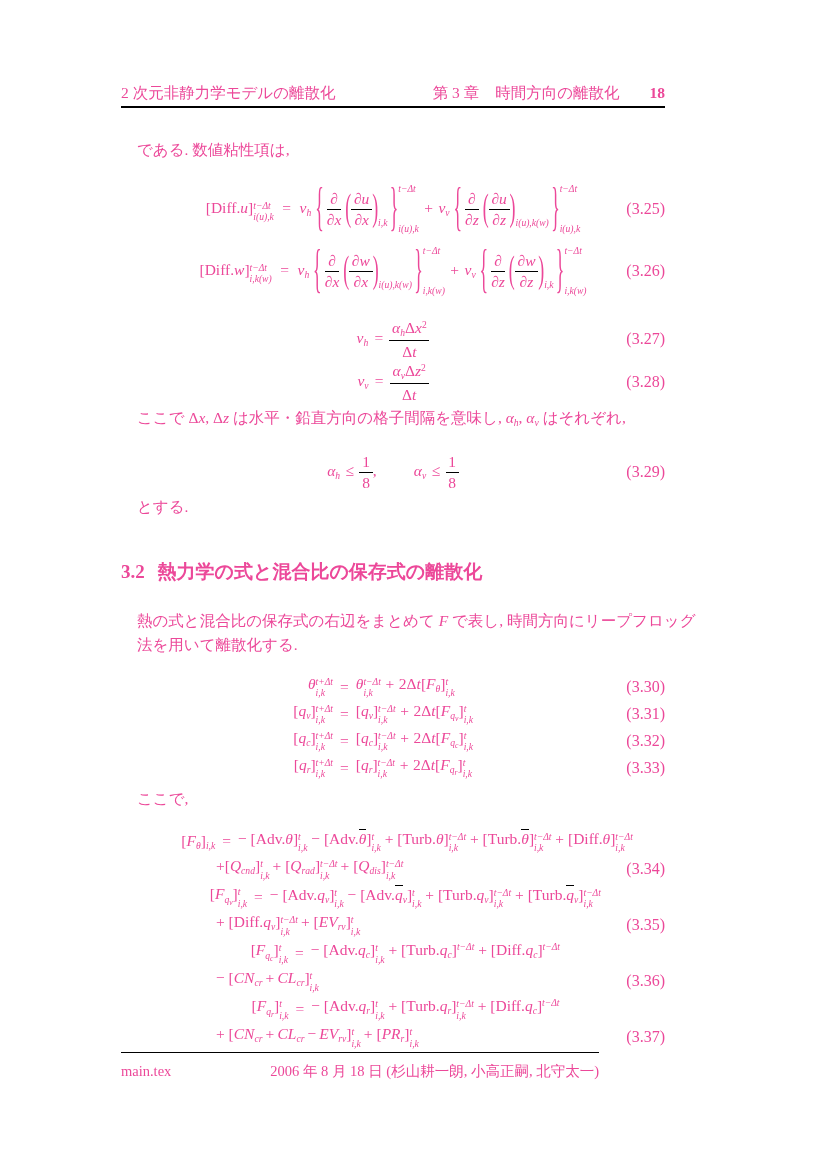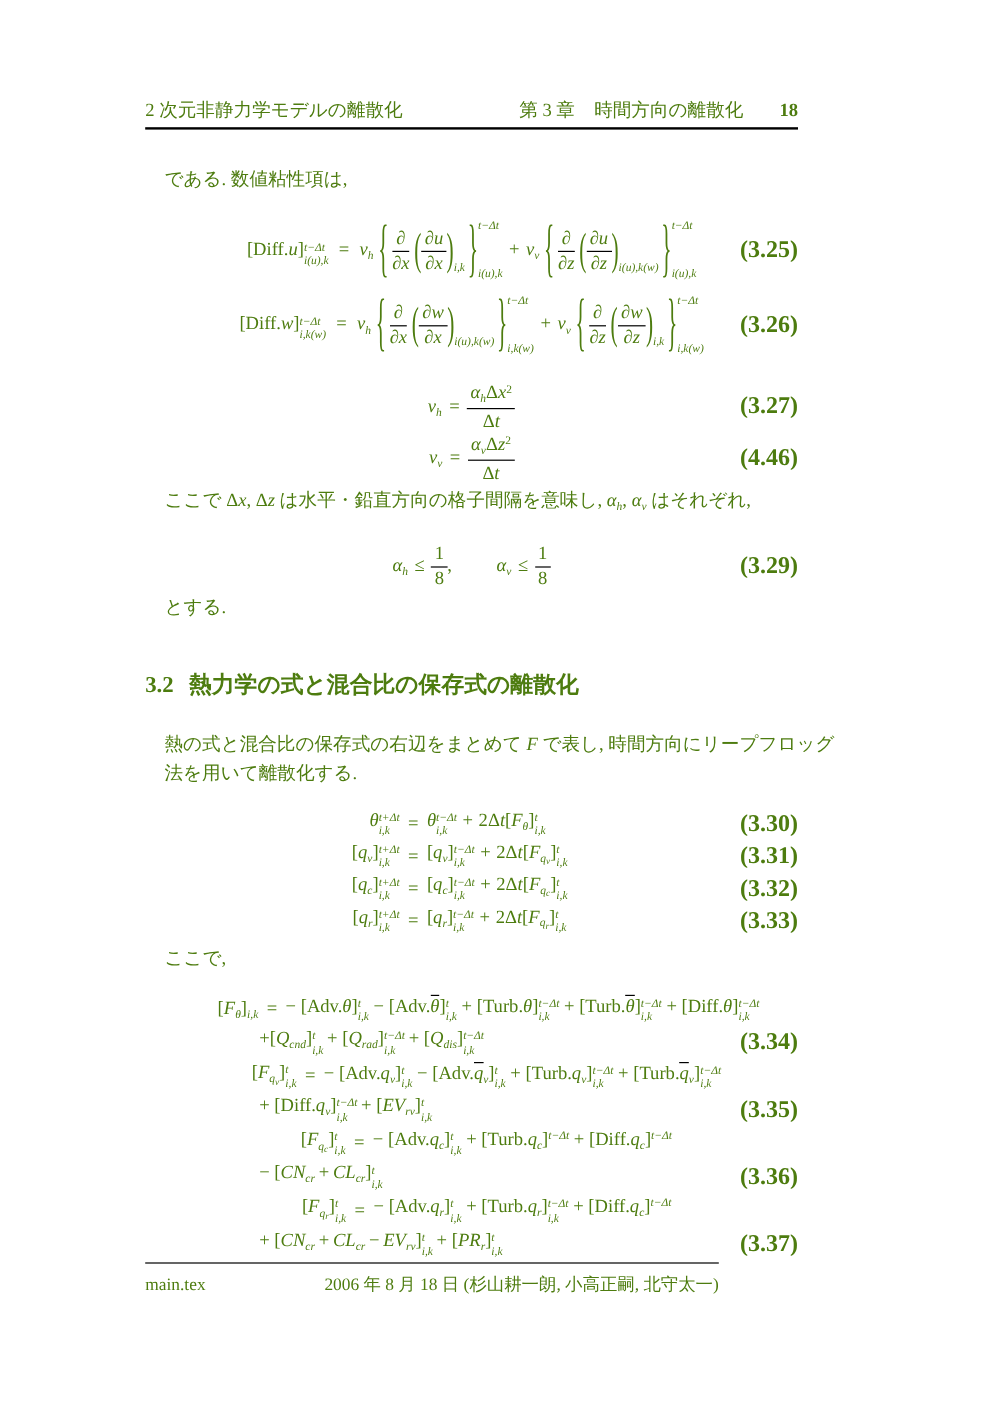--- a/index.html
+++ b/index.html
@@ -1,18 +1,18 @@
 <!DOCTYPE html>
 <html><head>
 <meta charset="utf-8">
 <style>
   html,body{margin:0;padding:0;background:#ffffff;}
   .page{
     width:720px;height:1169px;position:relative;box-sizing:border-box;
-    background:#ffffff;color:#4d7c0f;
+    background:#ffffff;color:#ec4899;
     font-family:"Liberation Serif","DejaVu Serif",serif;
     font-size:15.5px;overflow:hidden;
     padding:84px 55px 0 121px;
   }
   
   .hdr{display:flex;justify-content:space-between;align-items:baseline;
        border-bottom:2px solid #000;padding-bottom:4px;line-height:18px;font-size:15.5px;}
   .hdr-right{display:flex;align-items:baseline;}
   .hdr-chap{margin-right:16px;}
   .pgnum{font-weight:bold;margin-left:30px;}
@@ -25,21 +25,21 @@
   .pline{line-height:24px;white-space:nowrap;}
   
   .eqset{margin:0;}
   .eqline{position:relative;display:flex;justify-content:center;align-items:center;min-height:27px;}
   .rows28 .eqline{min-height:28px;}
   .eqline.tall{min-height:62px;}
   .eqline.fr{min-height:42px;}
   .eqline.ml0{justify-content:center;margin-left:0;}
   .eqline.ml92{justify-content:flex-start;margin-left:92px;}
   .eqline.ml95{justify-content:flex-start;margin-left:95px;}
-  .eqno{position:absolute;right:0;top:50%;transform:translateY(-50%);font-style:normal;font-size:20px;font-weight:bold;}
+  .eqno{position:absolute;right:0;top:50%;transform:translateY(-50%);font-style:normal;font-size:16px;}
   .mathrow,.rhsbox{display:inline-block;white-space:nowrap;}
   .lhsbox{display:inline-block;white-space:nowrap;text-align:right;}
   .set30 .lhsbox{width:120px;}
   .set34 .lhsbox{width:62px;}
   .mrel{margin:0 7px;}
   
   .mi{font-style:italic;}
   .mr{font-style:normal;}
   .jp{font-style:normal;}
   .msp{display:inline-block;}
@@ -142,21 +142,21 @@
               <span class="fnum"><span class="mi">α</span><span class="msb">h</span><span class="mr">Δ</span><span class="mi">x</span><span class="msu rm">2</span></span>
               <span class="fden"><span class="mr">Δ</span><span class="mi">t</span></span>
             </span></span>
           <span class="eqno">(3.27)</span>
         </div>
         <div class="eqline fr">
           <span class="mathrow"><span class="mi">ν</span><span class="msb">v</span><span class="msp" style="width: 0.4em;"></span><span class="mr">=</span><span class="msp" style="width: 0.4em;"></span><span class="mfrac">
               <span class="fnum"><span class="mi">α</span><span class="msb">v</span><span class="mr">Δ</span><span class="mi">z</span><span class="msu rm">2</span></span>
               <span class="fden"><span class="mr">Δ</span><span class="mi">t</span></span>
             </span></span>
-          <span class="eqno">(4.46)</span>
+          <span class="eqno">(3.28)</span>
         </div>
       </div>
       <div class="para mt2">
         <div class="pline"><span class="jp">ここで </span><span class="mr">Δ</span><span class="mi">x</span><span class="mr">, </span><span class="mr">Δ</span><span class="mi">z</span><span class="jp"> は水平・鉛直方向の格子間隔を意味し, </span><span class="mi">α</span><span class="msb">h</span><span class="mr">, </span><span class="mi">α</span><span class="msb">v</span><span class="jp"> はそれぞれ,</span></div>
       </div>
       <div class="eqset mt2">
         <div class="eqline fr">
           <span class="mathrow"><span class="mi">α</span><span class="msb">h</span><span class="msp" style="width: 0.35em;"></span><span class="mr">≤</span><span class="msp" style="width: 0.35em;"></span><span class="mfrac">
               <span class="fnum"><span class="mr">1</span></span>
               <span class="fden"><span class="mr">8</span></span>

